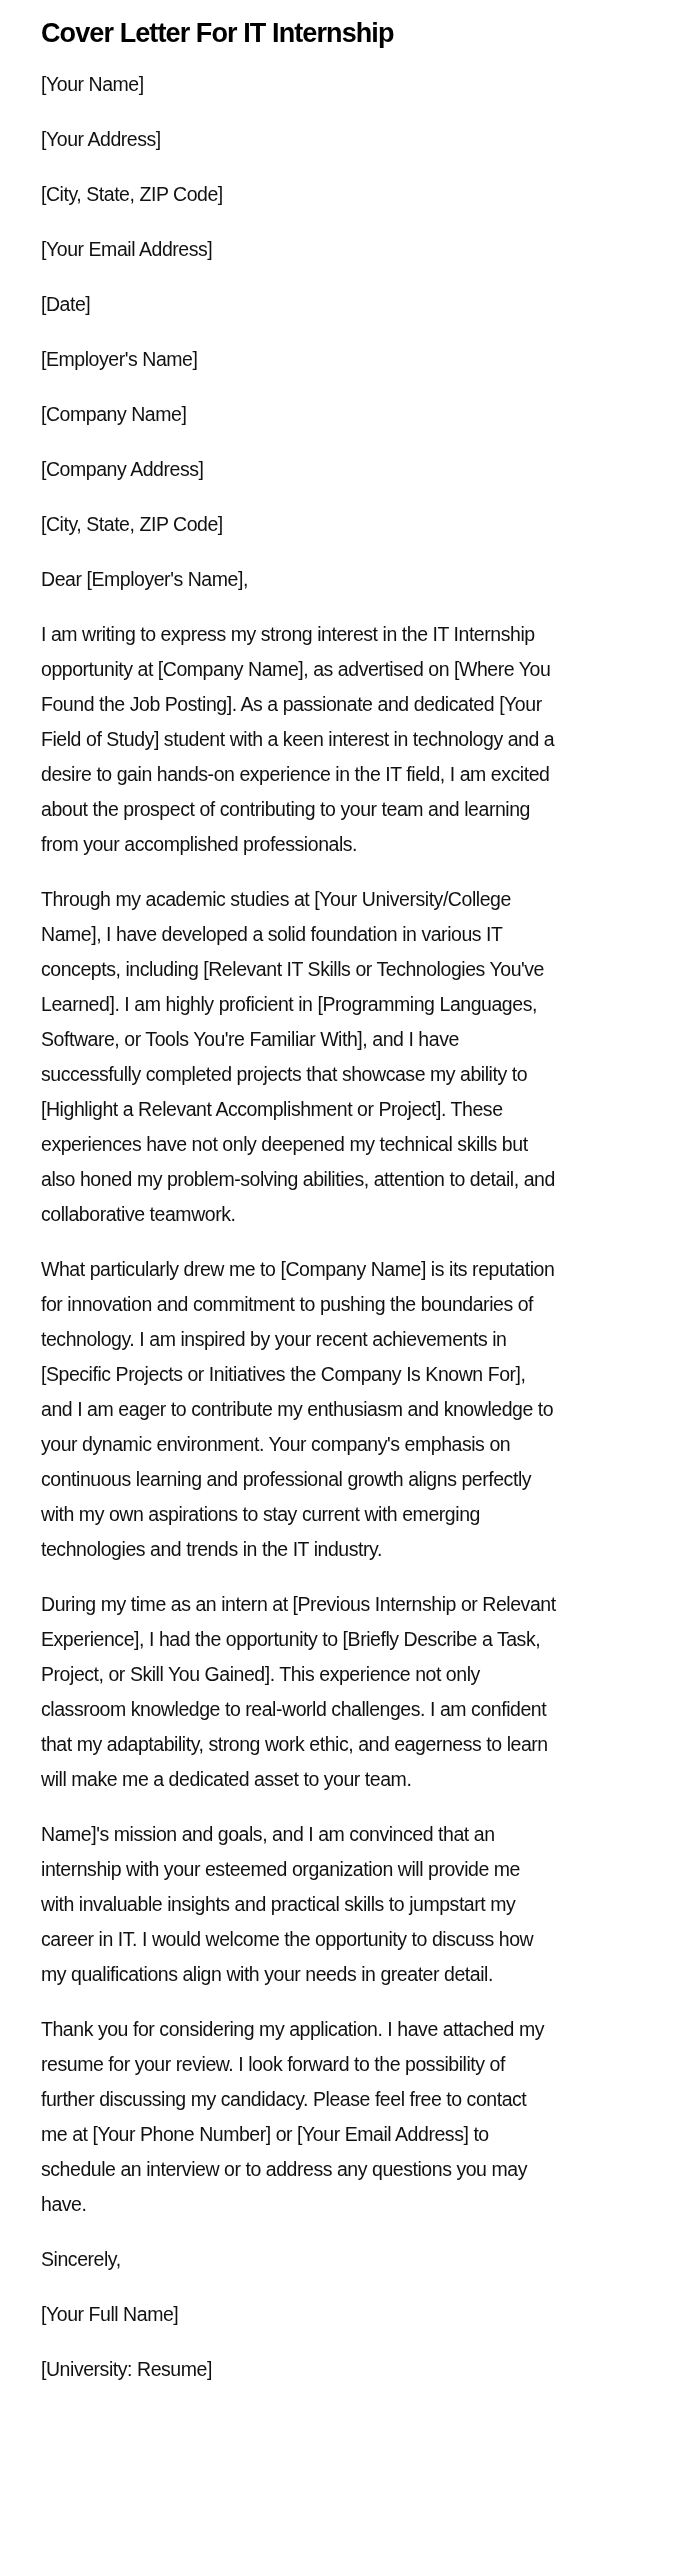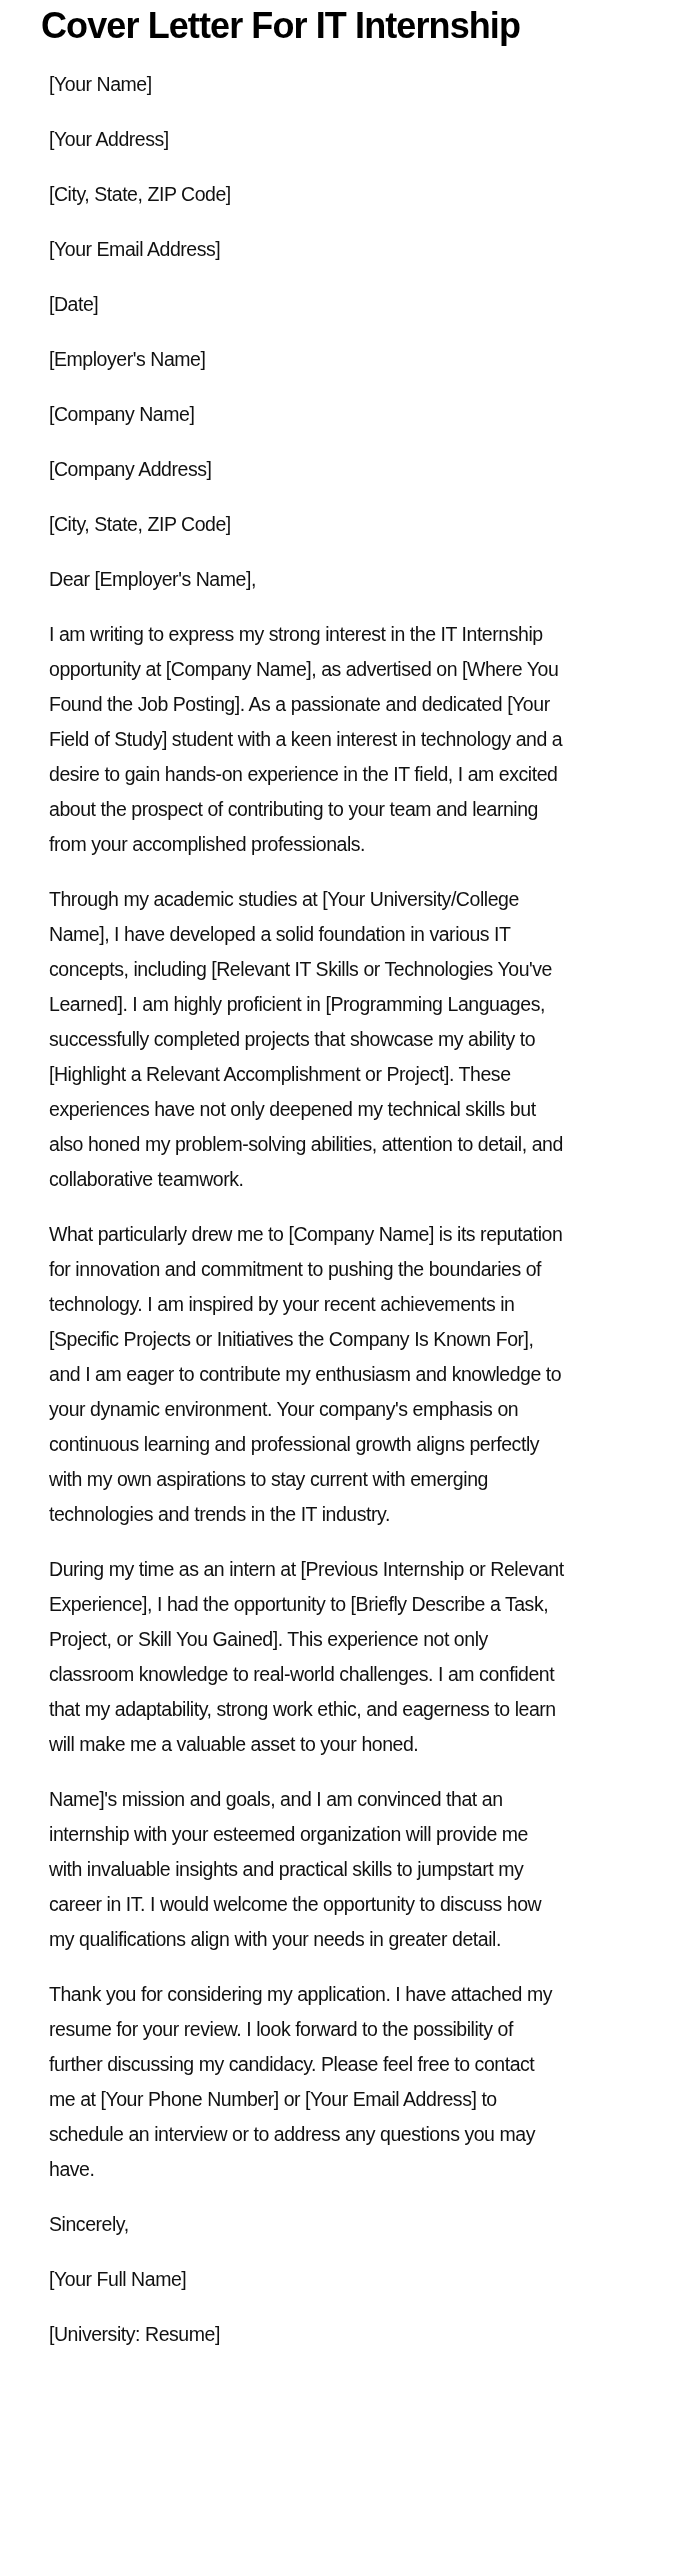--- a/index.html
+++ b/index.html
@@ -3,27 +3,27 @@
 <meta charset="utf-8">
 <style>
   html, body { margin: 0; padding: 0; background: #ffffff; }
   body { width: 700px; height: 2570px; position: relative; overflow: hidden; }
   .page {
     position: absolute; left: 41px; top: 0; width: 620px;
     color: #111111;
     font-family: "Liberation Sans", sans-serif;
   }
   .title {
-    position: absolute; left: 0; top: 9px;
-    font-size: 36px; font-weight: bold; letter-spacing: -0.9px;
+    position: absolute; left: 0; top: 16px;
+    font-size: 27px; font-weight: bold; letter-spacing: -0.9px;
     line-height: 34px; white-space: nowrap; color: #000000;
   }
   .body {
     position: absolute; left: 0; top: 67px; width: 620px;
-    font-size: 19.5px; letter-spacing: -0.45px; margin-left: 8px;
+    font-size: 19.5px; letter-spacing: -0.45px;
   }
   .para { margin: 0 0 20px 0; }
   .line { display: block; height: 35px; line-height: 35px; white-space: nowrap; }
 </style>
 </head>
 <body>
 
 <div class="page">
   <div class="title">Cover Letter For IT Internship</div>
 
@@ -67,20 +67,21 @@
       <span class="line">desire to gain hands-on experience in the IT field, I am excited</span>
       <span class="line">about the prospect of contributing to your team and learning</span>
       <span class="line">from your accomplished professionals.</span>
     </div>
 
     <div class="para">
       <span class="line">Through my academic studies at [Your University/College</span>
       <span class="line">Name], I have developed a solid foundation in various IT</span>
       <span class="line">concepts, including [Relevant IT Skills or Technologies You've</span>
       <span class="line">Learned]. I am highly proficient in [Programming Languages,</span>
+      <span class="line">Software, or Tools You're Familiar With], and I have</span>
       <span class="line">successfully completed projects that showcase my ability to</span>
       <span class="line">[Highlight a Relevant Accomplishment or Project]. These</span>
       <span class="line">experiences have not only deepened my technical skills but</span>
       <span class="line">also honed my problem-solving abilities, attention to detail, and</span>
       <span class="line">collaborative teamwork.</span>
     </div>
 
     <div class="para">
       <span class="line">What particularly drew me to [Company Name] is its reputation</span>
       <span class="line">for innovation and commitment to pushing the boundaries of</span>
@@ -92,21 +93,21 @@
       <span class="line">with my own aspirations to stay current with emerging</span>
       <span class="line">technologies and trends in the IT industry.</span>
     </div>
 
     <div class="para">
       <span class="line">During my time as an intern at [Previous Internship or Relevant</span>
       <span class="line">Experience], I had the opportunity to [Briefly Describe a Task,</span>
       <span class="line">Project, or Skill You Gained]. This experience not only</span>
       <span class="line">classroom knowledge to real-world challenges. I am confident</span>
       <span class="line">that my adaptability, strong work ethic, and eagerness to learn</span>
-      <span class="line">will make me a valuable asset to your honed.</span>
+      <span class="line">will make me a dedicated asset to your team.</span>
     </div>
 
     <div class="para">
       <span class="line">Name]'s mission and goals, and I am convinced that an</span>
       <span class="line">internship with your esteemed organization will provide me</span>
       <span class="line">with invaluable insights and practical skills to jumpstart my</span>
       <span class="line">career in IT. I would welcome the opportunity to discuss how</span>
       <span class="line">my qualifications align with your needs in greater detail.</span>
     </div>
 

